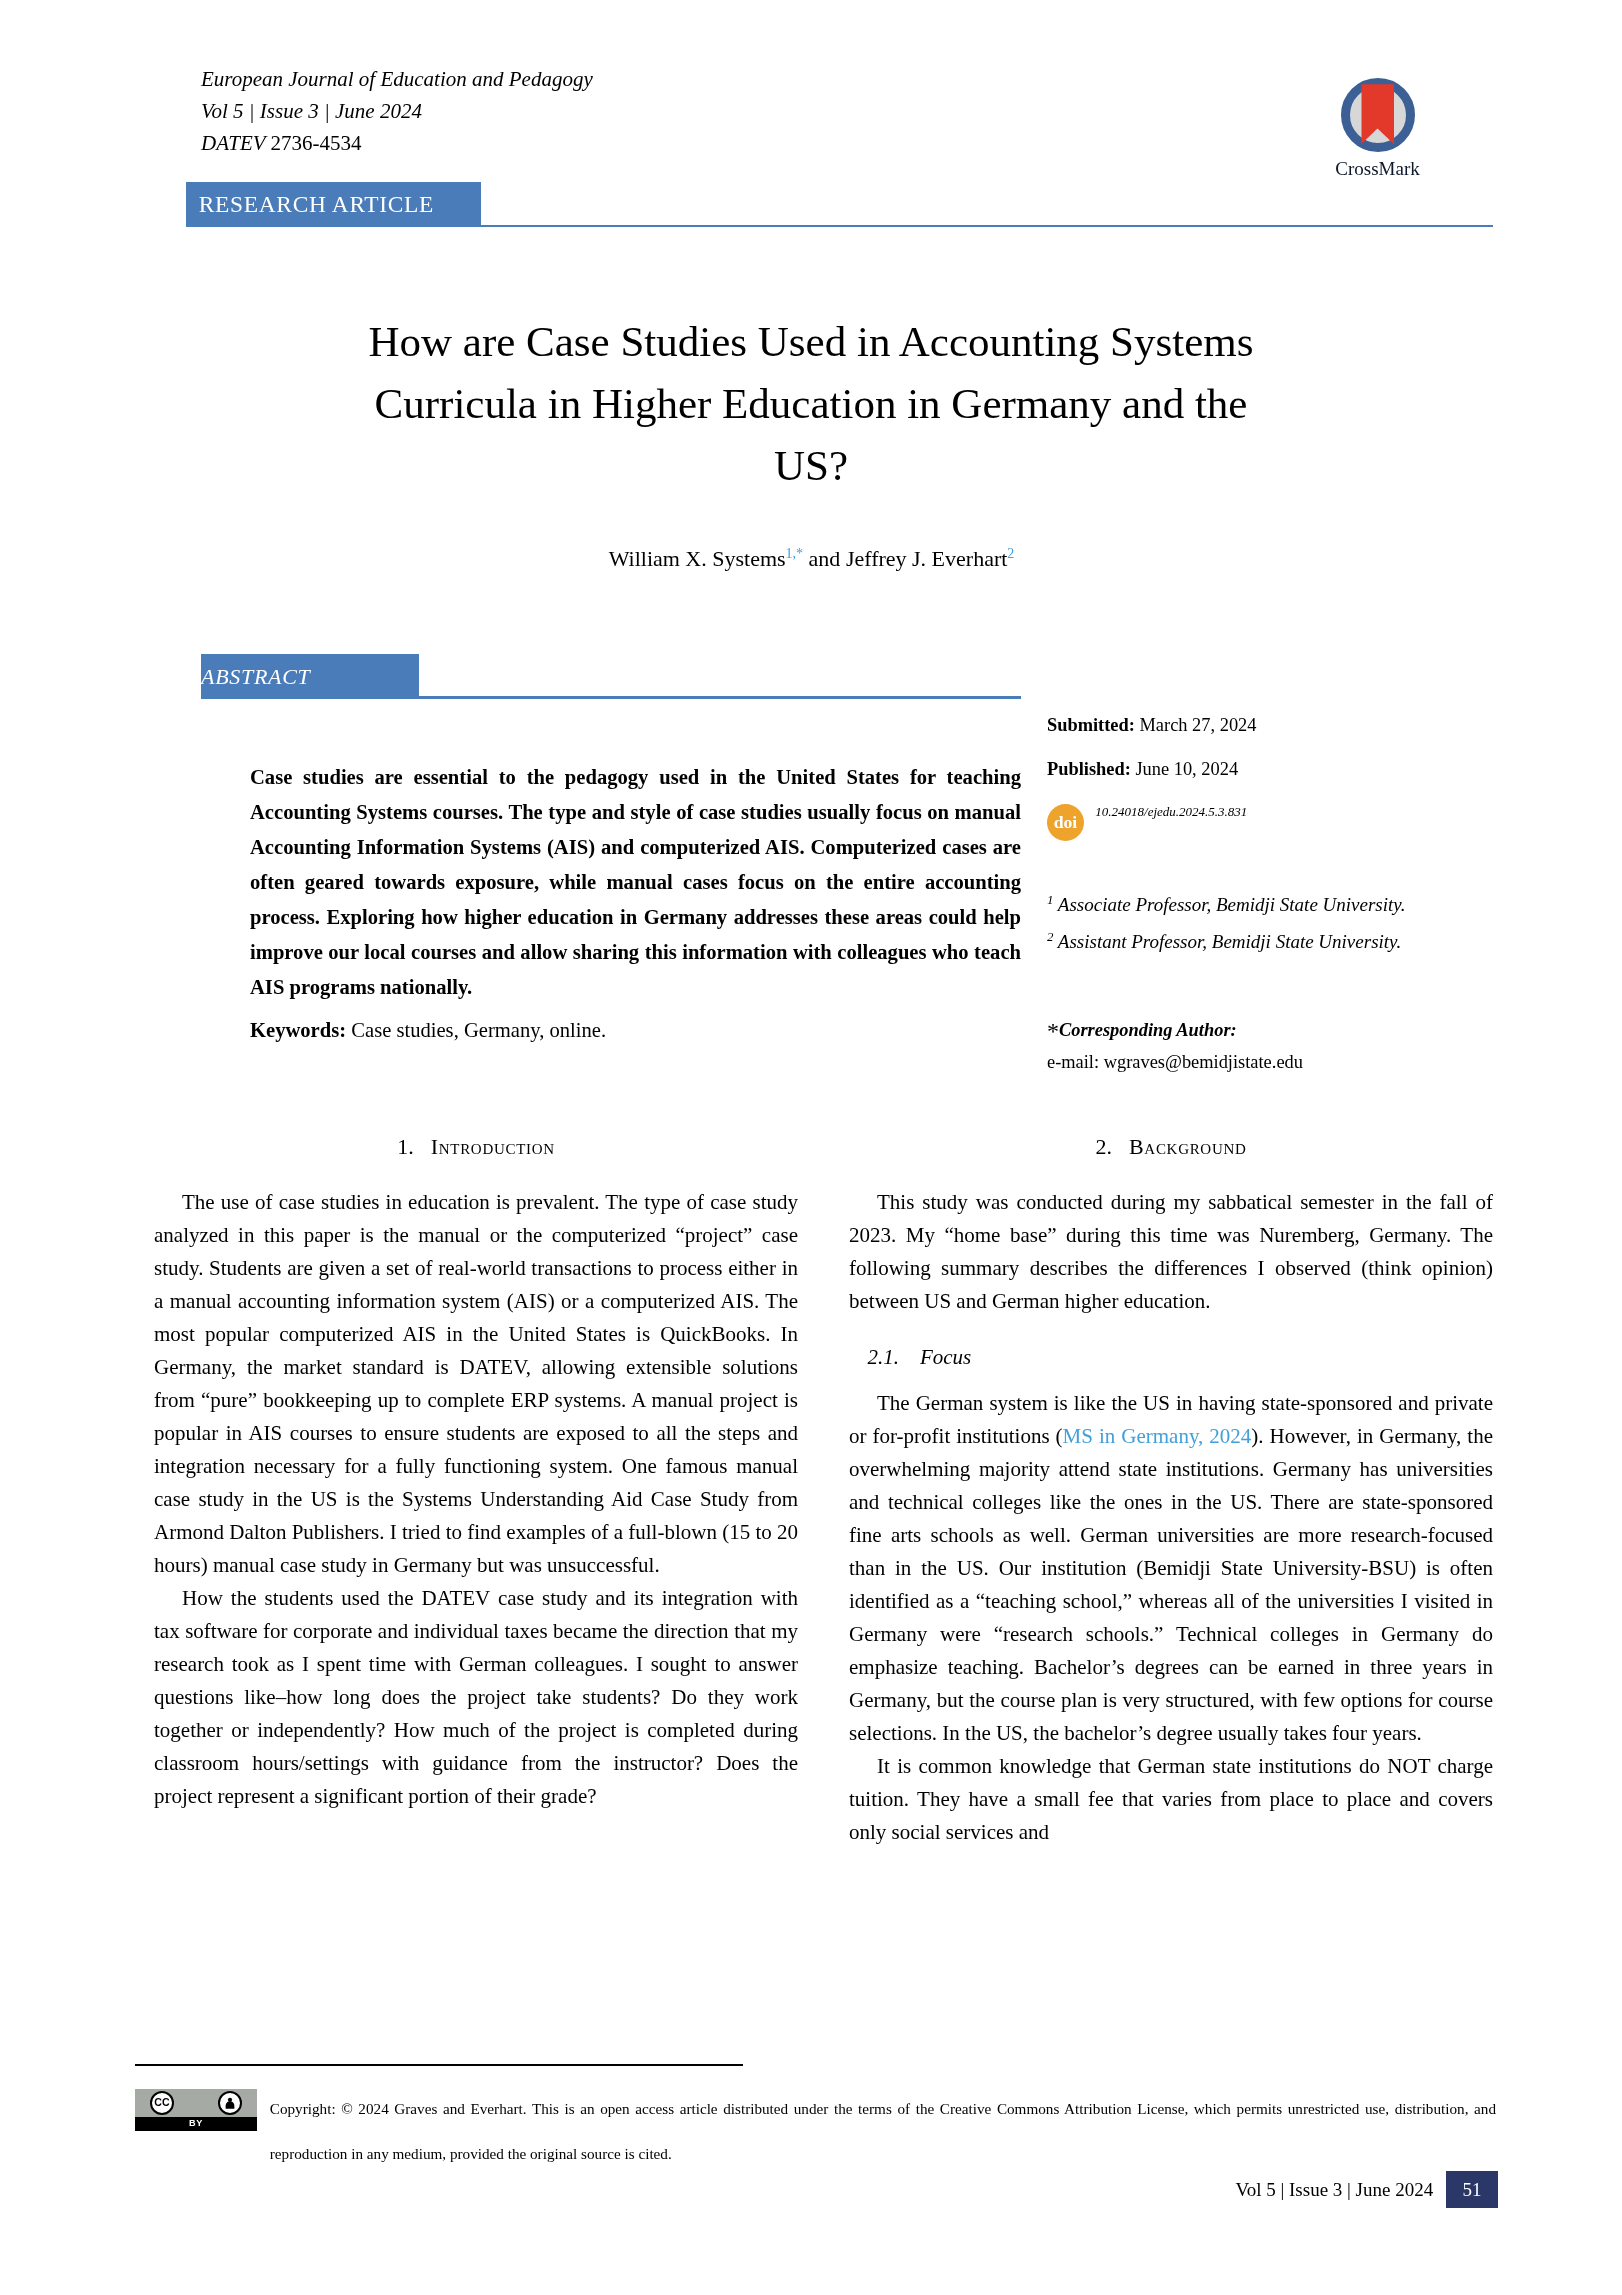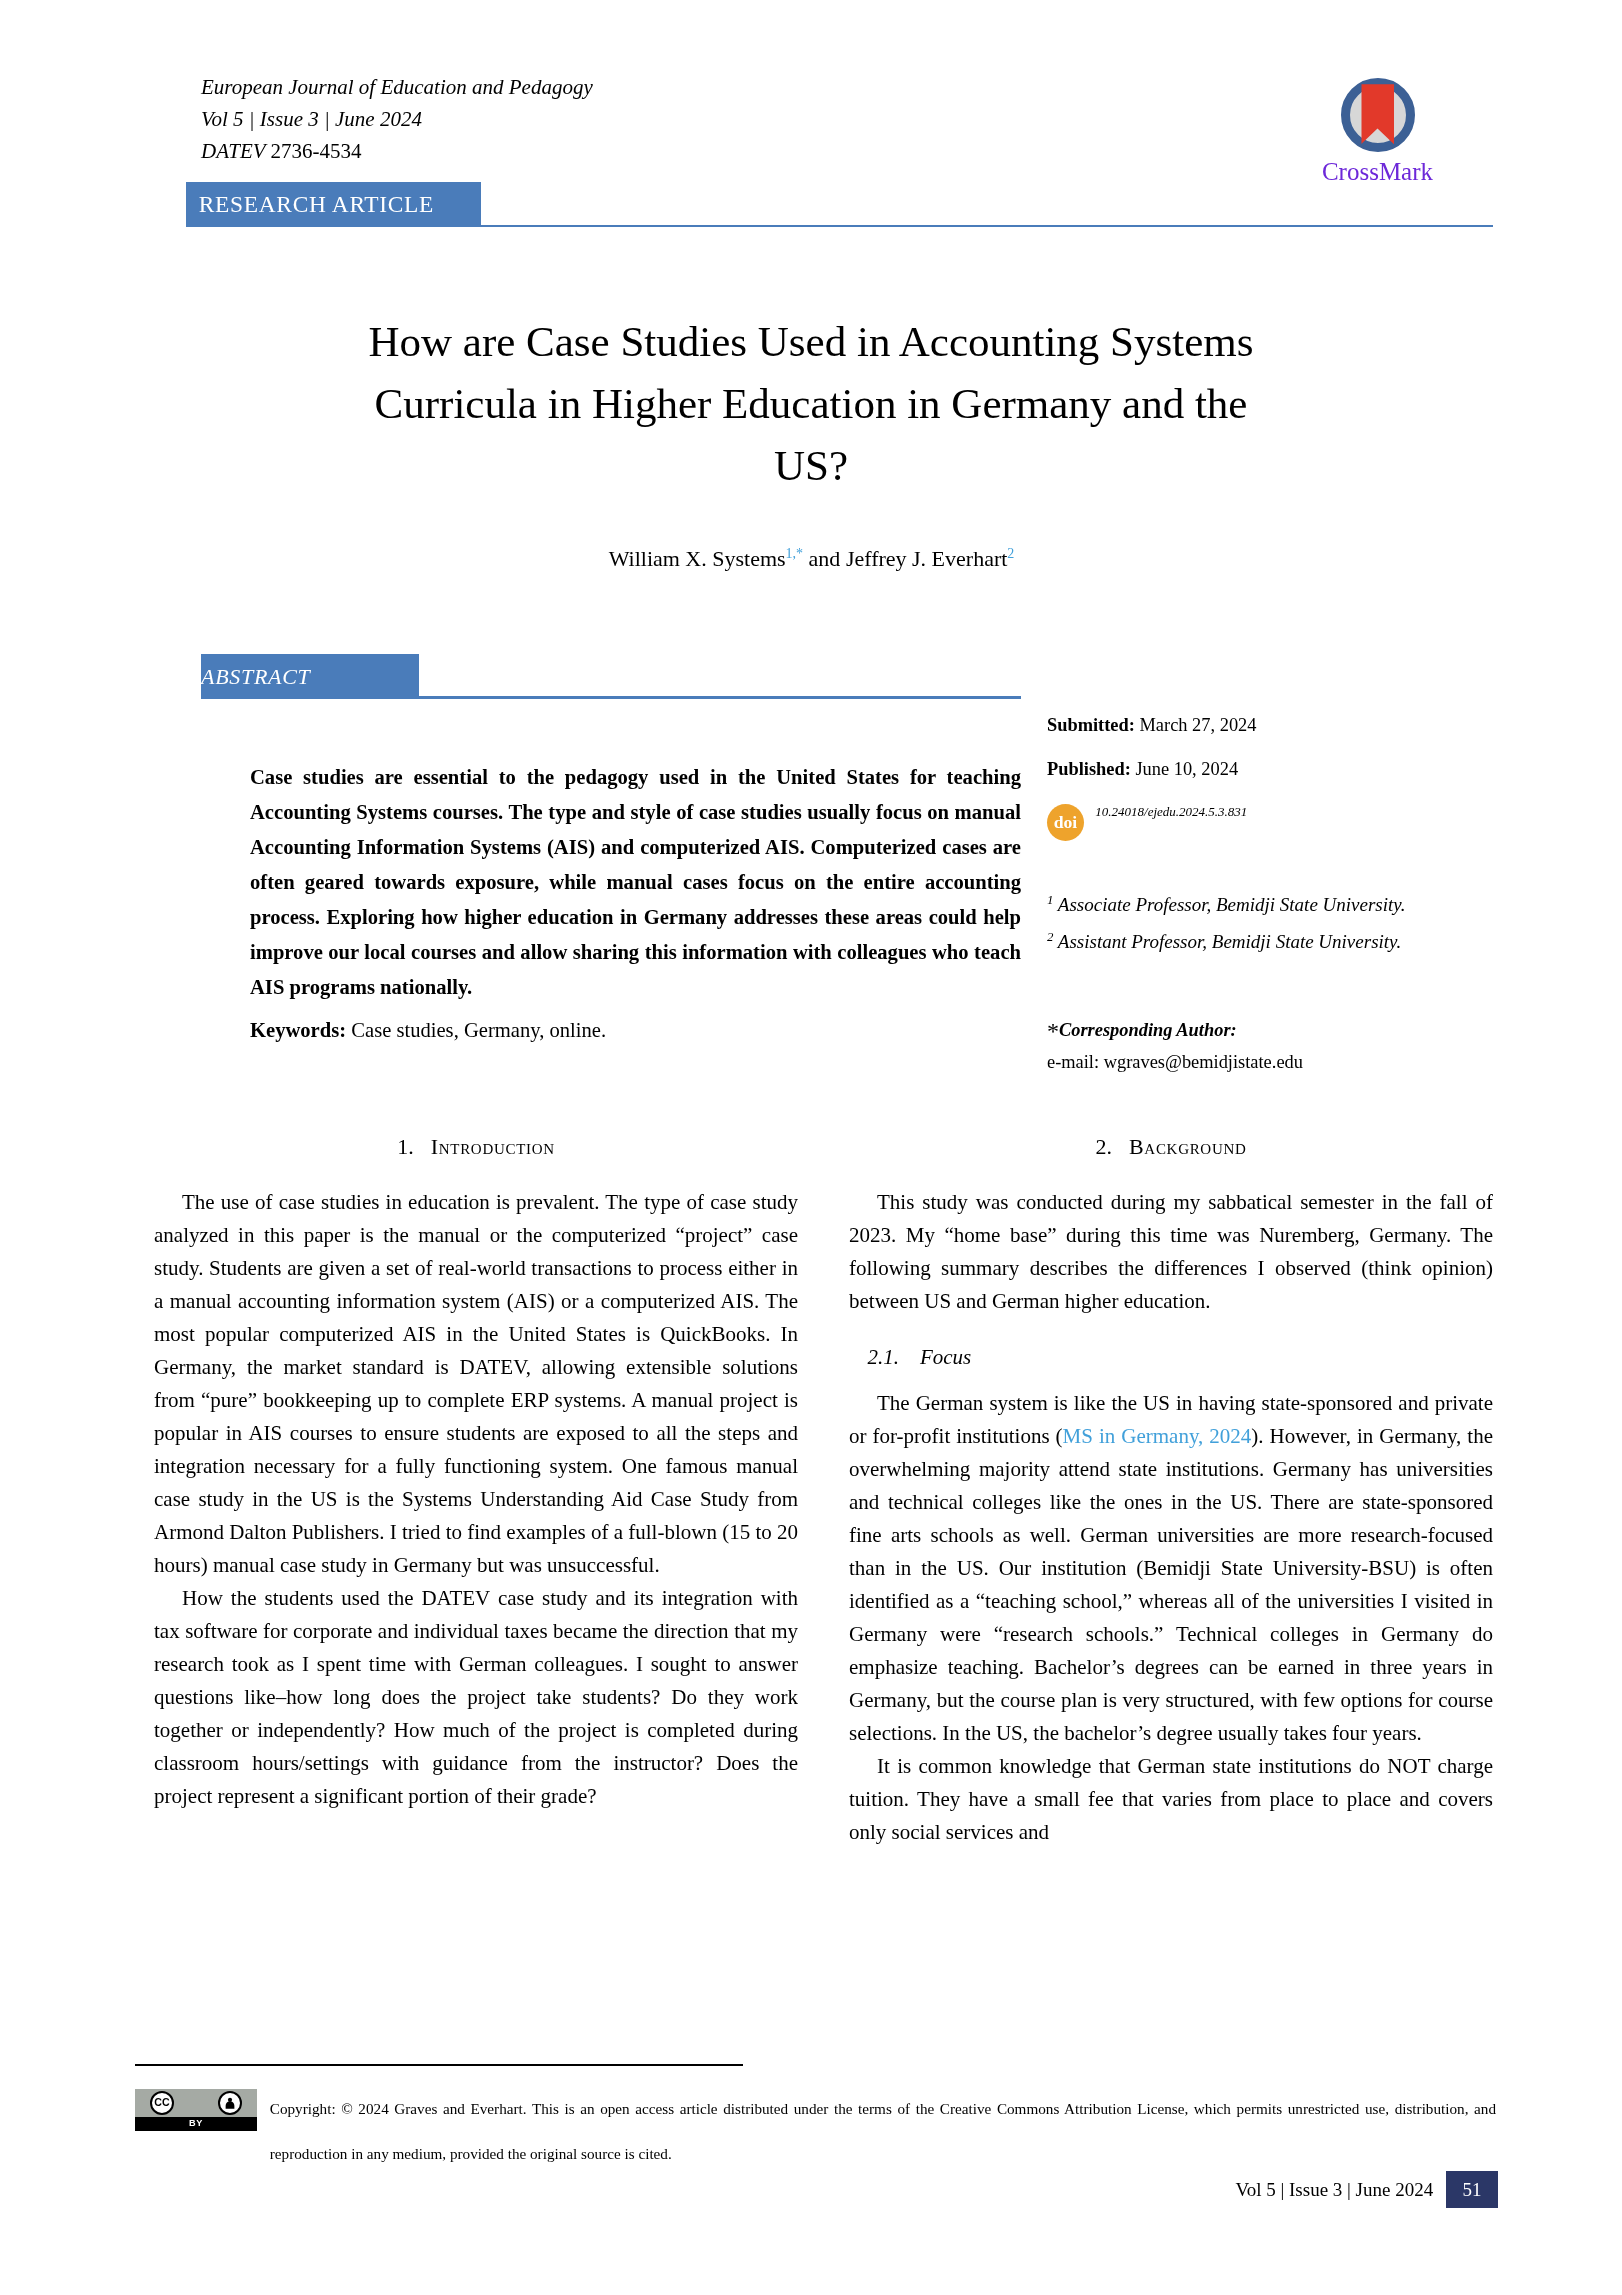--- a/index.html
+++ b/index.html
@@ -13,40 +13,40 @@
   .page{
     position:relative;
     width:1623px;height:2295px;
     background:#fff;
     font-family:"Liberation Serif", serif;
     color:#000;
     overflow:hidden;
   }
   
   .journal-info{
-    position:absolute;left:201px;top:71px;
+    position:absolute;left:201px;top:63px;
     font-style:italic;font-size:21px;line-height:32px;
   }
   .journal-info .upright{font-style:normal;}
   .crossmark{
     position:absolute;left:1317px;top:78px;width:121px;
     text-align:center;cursor:pointer;
   }
   .cm-ring{
     position:relative;margin:0 auto;
     width:74px;height:74px;border-radius:50%;
     background:#d7d7d7;border:9.2px solid #3c6095;
     overflow:visible;
   }
   .cm-ribbon{
     position:absolute;left:50%;top:-2.8px;transform:translateX(-50%);
     width:33px;height:60px;background:#e2392a;
     clip-path:polygon(0 0,100% 0,100% 100%,50% 74%,0 100%);
   }
-  .cm-label{margin-top:5.7px;font-size:25px;color:#6d28d9;}
+  .cm-label{margin-top:5.7px;font-size:19px;color:#0f172a;}
   .type-badge{
     position:absolute;left:186px;top:182px;
     width:295px;height:44px;
     background:var(--accent);color:#fff;
     font-size:23.4px;letter-spacing:0.7px;
     display:flex;align-items:center;padding-left:12.8px;text-align:right;
   }
   .badge-line{
     position:absolute;left:186px;top:225px;
     width:1307px;height:2.1px;background:var(--accent);

